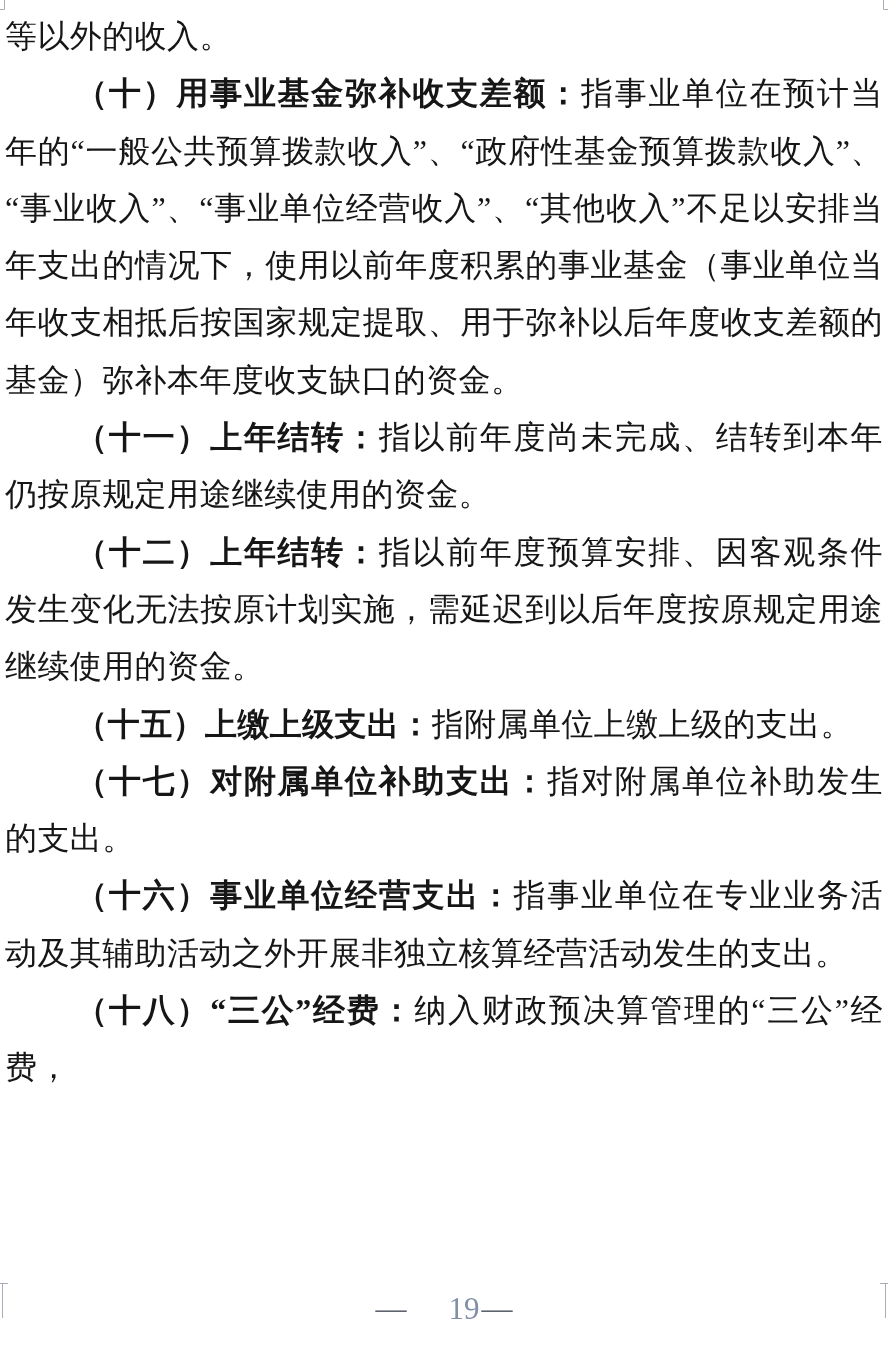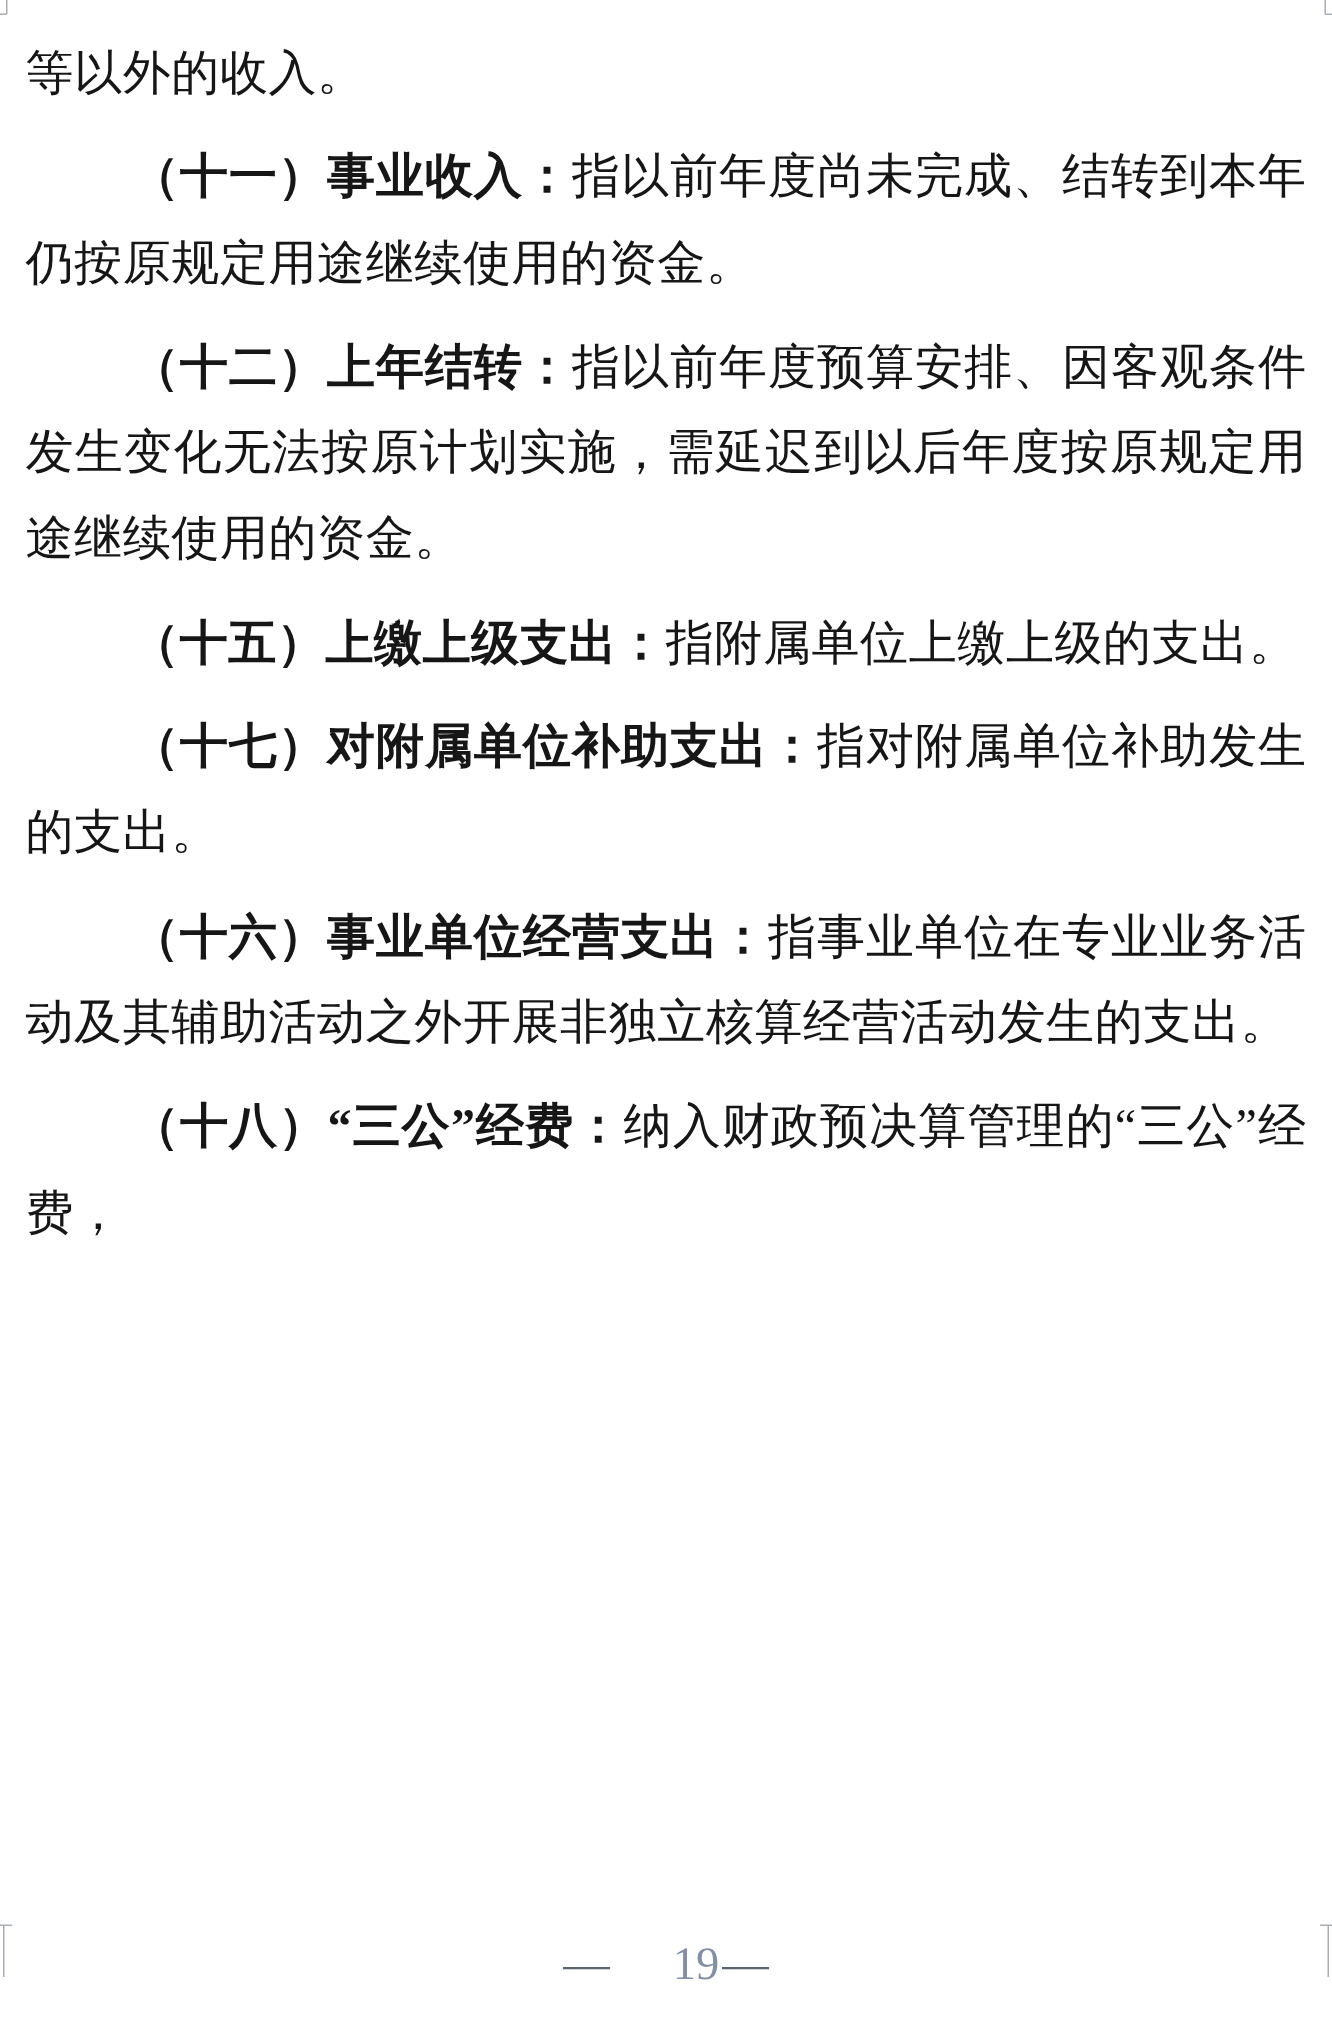--- a/index.html
+++ b/index.html
@@ -22,21 +22,21 @@
     pointer-events: none;
   }
   .content {
     position: absolute;
     left: 5px;
     right: 5px;
     top: 8px;
     color: var(--text-color, #161616);
   }
   .para {
-    margin: 12px;
+    margin: 0;
     font-size: 32px;
     line-height: 57.3px;
     letter-spacing: 0.4px;
     text-align: justify;
     text-justify: inter-character;
     text-align-last: left;
     text-indent: 2.2em;
     word-break: break-all;
   }
   .para.no-indent {
@@ -70,21 +70,22 @@
   <g stroke="#a9aeb6" stroke-width="1" fill="none">
     <path d="M4.5,0 V9.5 M0,9.5 H4.5"></path>
     <path d="M883.5,0 V9.5 M883.5,9.5 H888"></path>
     <path d="M0,1283.5 H8 M2.5,1283.5 V1318"></path>
     <path d="M880,1283.5 H888 M885.5,1283.5 V1318"></path>
   </g>
 </svg>
 
 <main class="content" id="paragraphs">
     <p class="para no-indent"><span>等以外的收入。</span></p>
-    <p class="para"><span class="term">（十一）事业收入：</span><span>指以前年度尚未完成、结转到本年仍按原规定用途继续使用的资金。</span></p>
+    <p class="para"><span class="term">（十）用事业基金弥补收支差额：</span><span>指事业单位在预计当年的“一般公共预算拨款收入”、“政府性基金预算拨款收入”、“事业收入”、“事业单位经营收入”、“其他收入”不足以安排当年支出的情况下，使用以前年度积累的事业基金（事业单位当年收支相抵后按国家规定提取、用于弥补以后年度收支差额的基金）弥补本年度收支缺口的资金。</span></p>
+    <p class="para"><span class="term">（十一）上年结转：</span><span>指以前年度尚未完成、结转到本年仍按原规定用途继续使用的资金。</span></p>
     <p class="para"><span class="term">（十二）上年结转：</span><span>指以前年度预算安排、因客观条件发生变化无法按原计划实施，需延迟到以后年度按原规定用途继续使用的资金。</span></p>
     <p class="para"><span class="term">（十五）上缴上级支出：</span><span>指附属单位上缴上级的支出。</span></p>
     <p class="para"><span class="term">（十七）对附属单位补助支出：</span><span>指对附属单位补助发生的支出。</span></p>
     <p class="para"><span class="term">（十六）事业单位经营支出：</span><span>指事业单位在专业业务活动及其辅助活动之外开展非独立核算经营活动发生的支出。</span></p>
     <p class="para"><span class="term">（十八）“三公”经费：</span><span>纳入财政预决算管理的“三公”经费，</span></p>
   </main>
 
 <footer class="footer">
   <span class="dash">—</span><span class="num">19</span><span class="dash">—</span>
 </footer>

